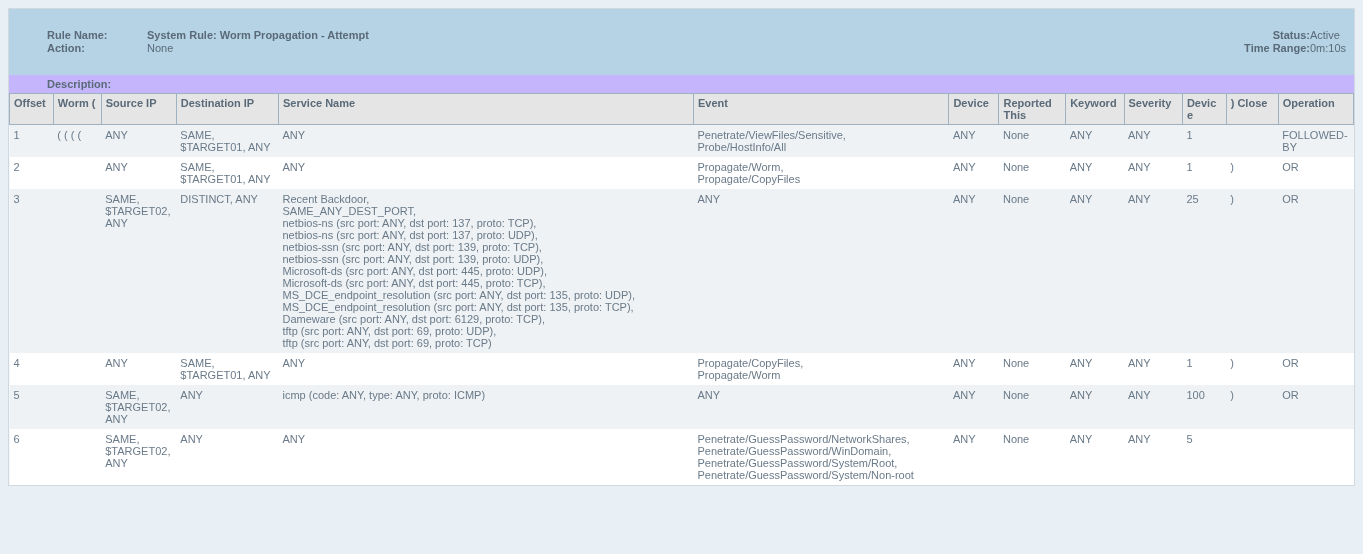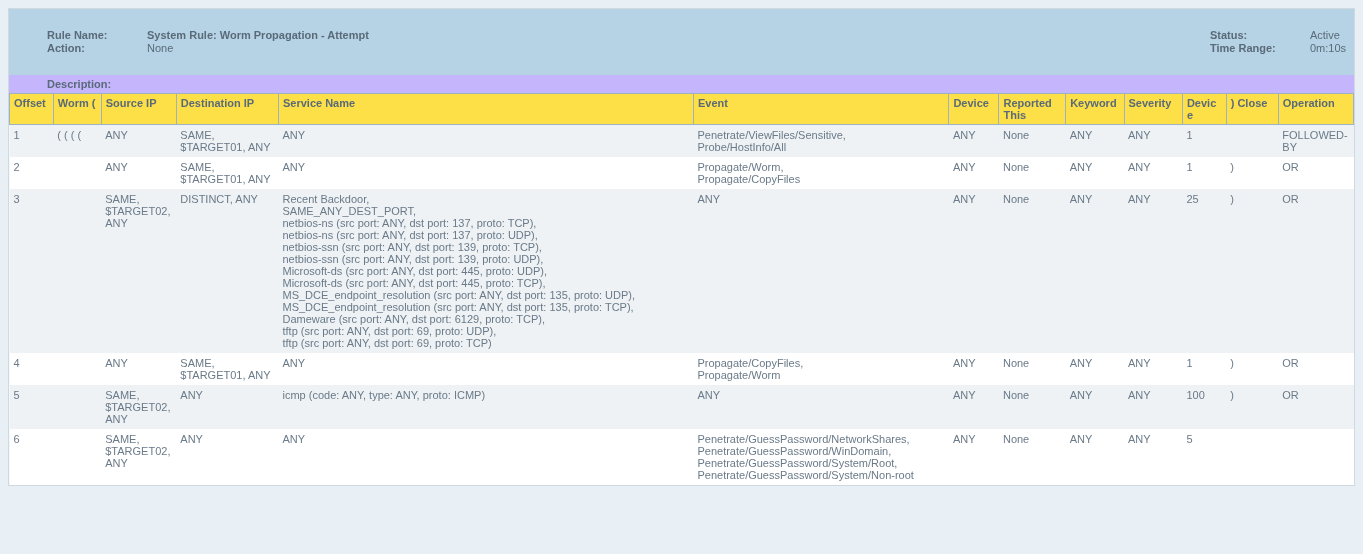--- a/index.html
+++ b/index.html
@@ -26,33 +26,33 @@
   .header-right { text-align: left; }
   .hrow { display: flex; margin-bottom: 1px; }
   .hlabel {
     font-weight: bold;
     color: #5a6a78;
     width: 130px;
     padding-left: 30px;
   }
   .hval { color: #5a6a78; }
   .hval.bold { font-weight: bold; text-align: center; }
-  .header-right .hlabel { width: 100px; padding-left: 0; }
+  .header-right .hlabel { width: 100px; padding-left: 0; text-align: right; }
   .desc-row {
     background: #c4b5fd;
     padding: 3px 8px;
     display: flex;
   }
   table {
     border-collapse: collapse;
     width: 100%;
     table-layout: fixed;
   }
   th {
-    background: #fde047;
+    background: #e5e5e5;
     border: 1px solid #9fb2c2;
     text-align: left;
     padding: 3px 4px;
     font-weight: bold;
     font-size: 11px;
     color: #5a6a78;
     vertical-align: top;
     word-wrap: break-word;
   }
   td {

